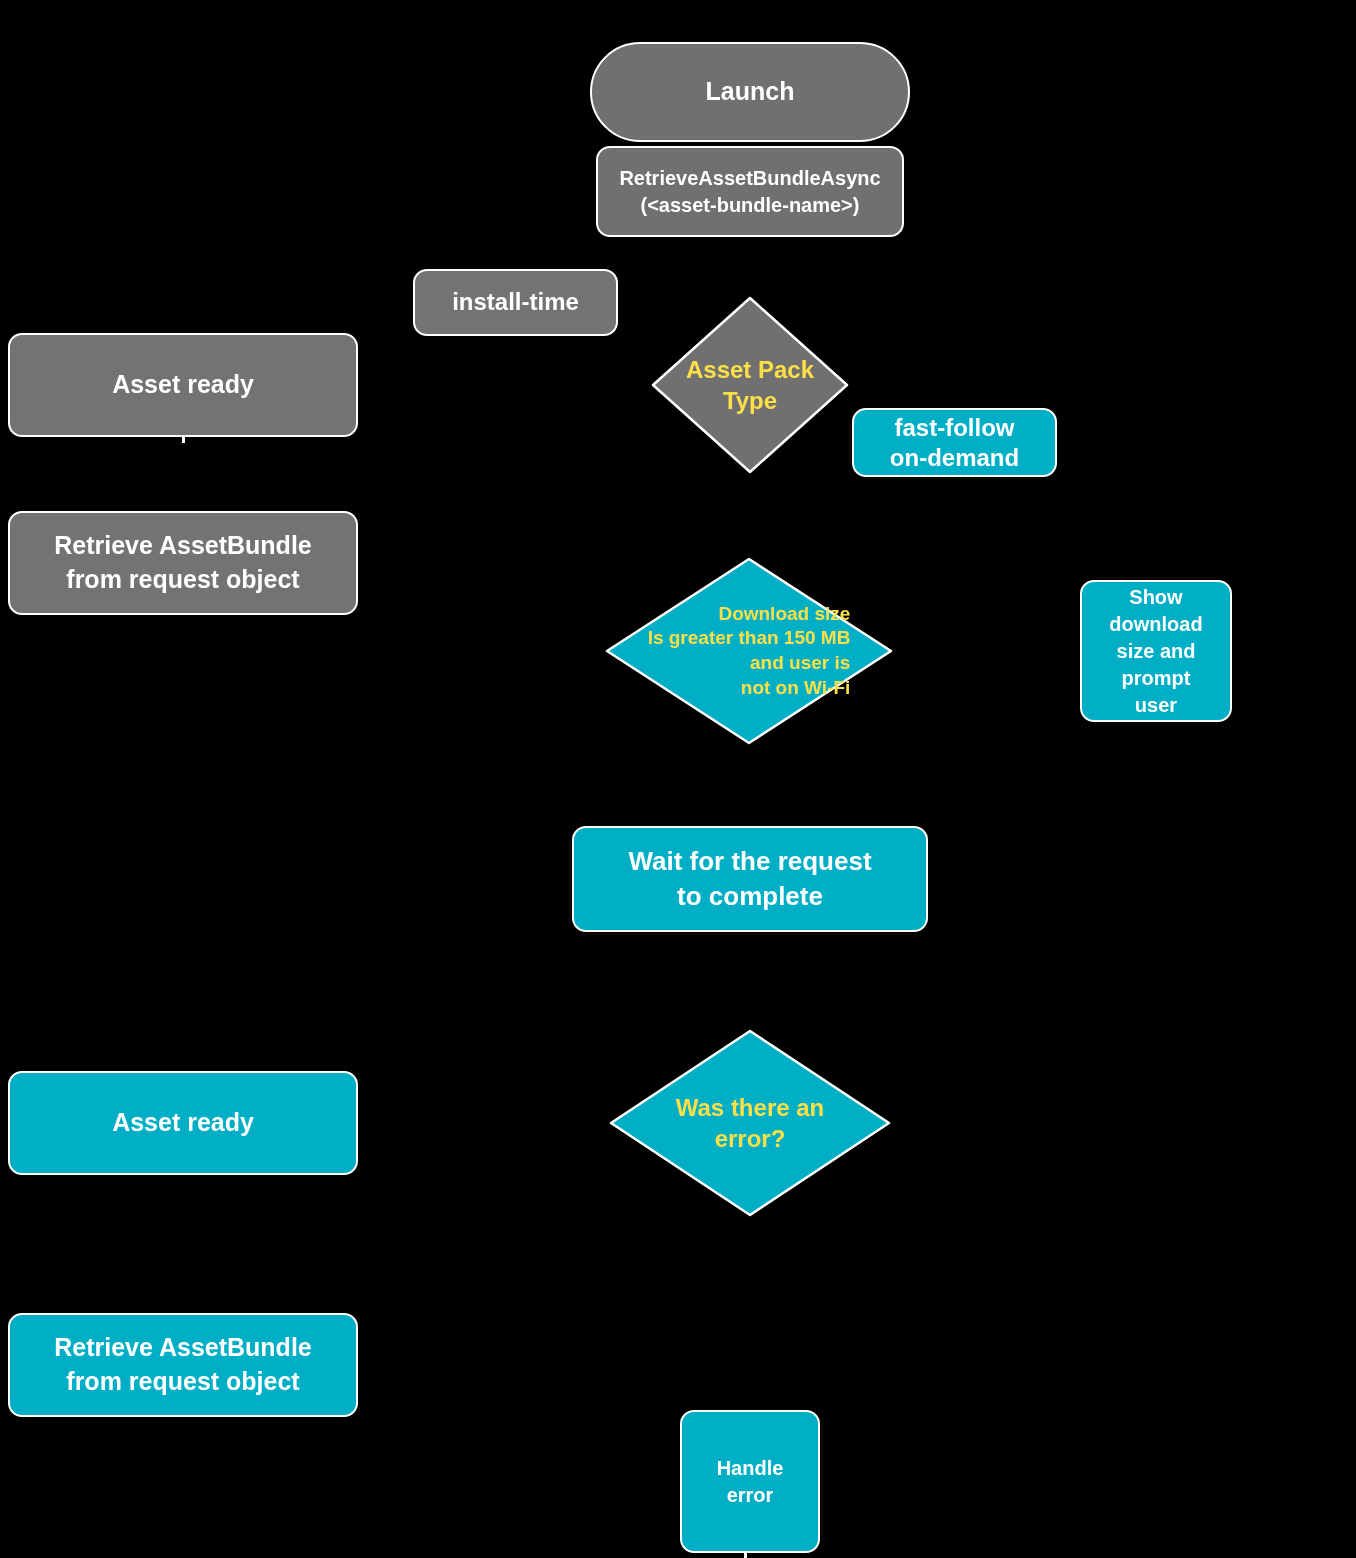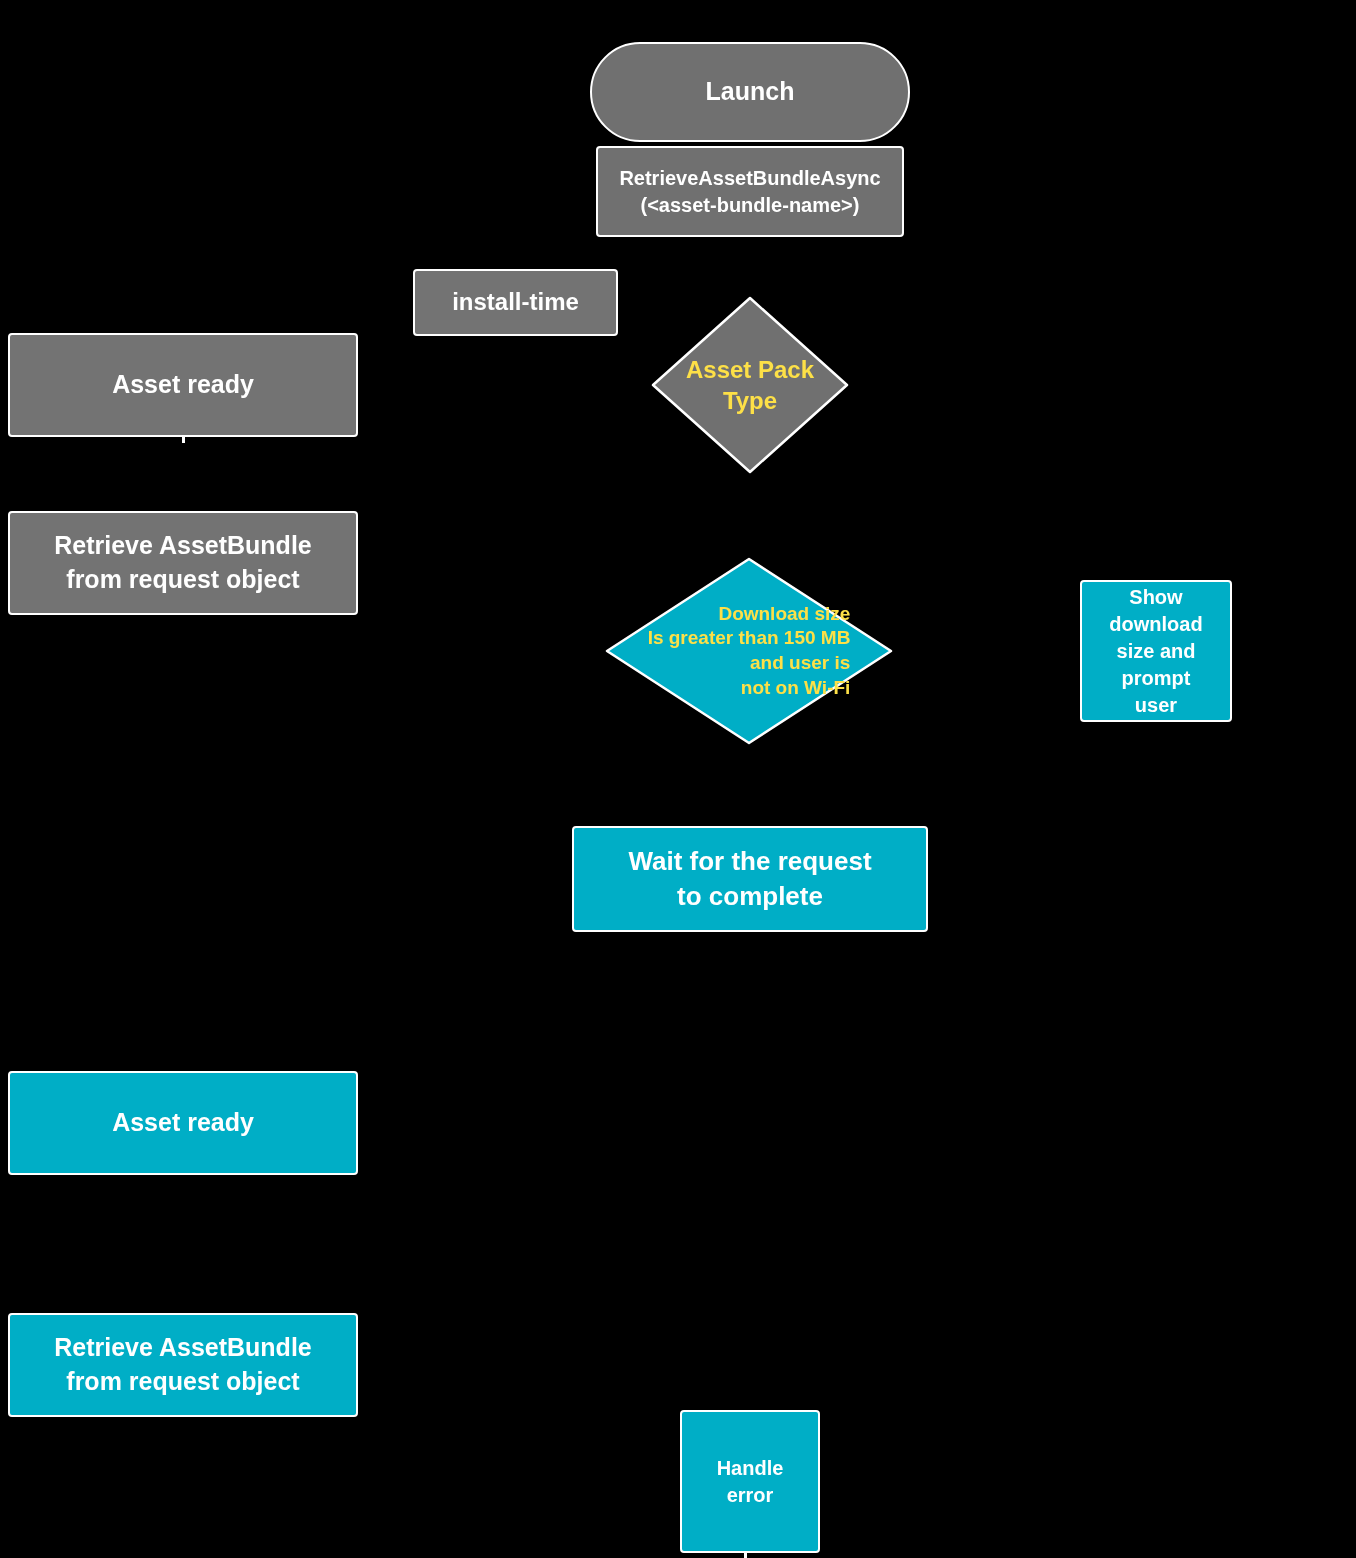--- a/index.html
+++ b/index.html
@@ -15,21 +15,21 @@
   .node {
     position: absolute;
     display: flex;
     align-items: center;
     justify-content: center;
     text-align: center;
     color: #fff;
     font-weight: 700;
     white-space: pre-line;
     border: 2px solid #fff;
-    border-radius: 4px;
+    border-radius: 14px;
     line-height: 1.35;
   }
   .gray   { background: #707070; }
   .purple { background: #737373; }
   .teal   { background: #00aec6; }
   .pill   { border-radius: 52px; }
   .diamond { position: absolute; }
   .diamond svg { position: absolute; left: 0; top: 0; }
   .diamond polygon { stroke: #fff; stroke-width: 2.5; stroke-linejoin: round; }
   .diamond polygon.gray-fill { fill: #707070; }
@@ -63,20 +63,22 @@
   <div class="diamond" style="left:650px; top:295px; width:200px; height:180px;">
     <svg width="200" height="180" viewBox="0 0 200 180">
       <polygon class="gray-fill" points="100,3 197,90 100,177 3,90"></polygon>
     </svg>
     <div class="dlabel" style="font-size:24px;">Asset Pack
 Type</div>
   </div>
 
   <div class="node purple" style="left:8px; top:333px; width:350px; height:104px; font-size:25px;">Asset ready</div>
 
+  <div class="node teal" style="left:852px; top:408px; width:205px; height:69px; font-size:24px; line-height:1.25;">fast-follow
+on-demand</div>
 
   <div class="node purple" style="left:8px; top:511px; width:350px; height:104px; font-size:25px;">Retrieve AssetBundle
 from request object</div>
 
   <div class="diamond" style="left:604px; top:556px; width:290px; height:190px;">
     <svg width="290" height="190" viewBox="0 0 290 190">
       <polygon class="teal-fill" points="145,3 287,95 145,187 3,95"></polygon>
     </svg>
     <div class="dlabel" style="font-size:19px;text-align:right;">Download size
 Is greater than 150 MB
@@ -86,20 +88,27 @@
 
   <div class="node teal" style="left:1080px; top:580px; width:152px; height:142px; font-size:20px; line-height:1.35;">Show
 download
 size and
 prompt
 user</div>
 
   <div class="node teal" style="left:572px; top:826px; width:356px; height:106px; font-size:26px;">Wait for the request
 to complete</div>
 
+  <div class="diamond" style="left:608px; top:1028px; width:284px; height:190px;">
+    <svg width="284" height="190" viewBox="0 0 284 190">
+      <polygon class="teal-fill" points="142,3 281,95 142,187 3,95"></polygon>
+    </svg>
+    <div class="dlabel" style="font-size:24px;">Was there an
+error?</div>
+  </div>
 
   <div class="node teal" style="left:8px; top:1071px; width:350px; height:104px; font-size:25px;">Asset ready</div>
 
   <div class="node teal" style="left:8px; top:1313px; width:350px; height:104px; font-size:25px;">Retrieve AssetBundle
 from request object</div>
 
   <div class="node teal" style="left:680px; top:1410px; width:140px; height:143px; font-size:20px;">Handle
 error</div>
 
   <div class="stub" style="left:182px; top:437px; width:3px; height:6px;"></div>

